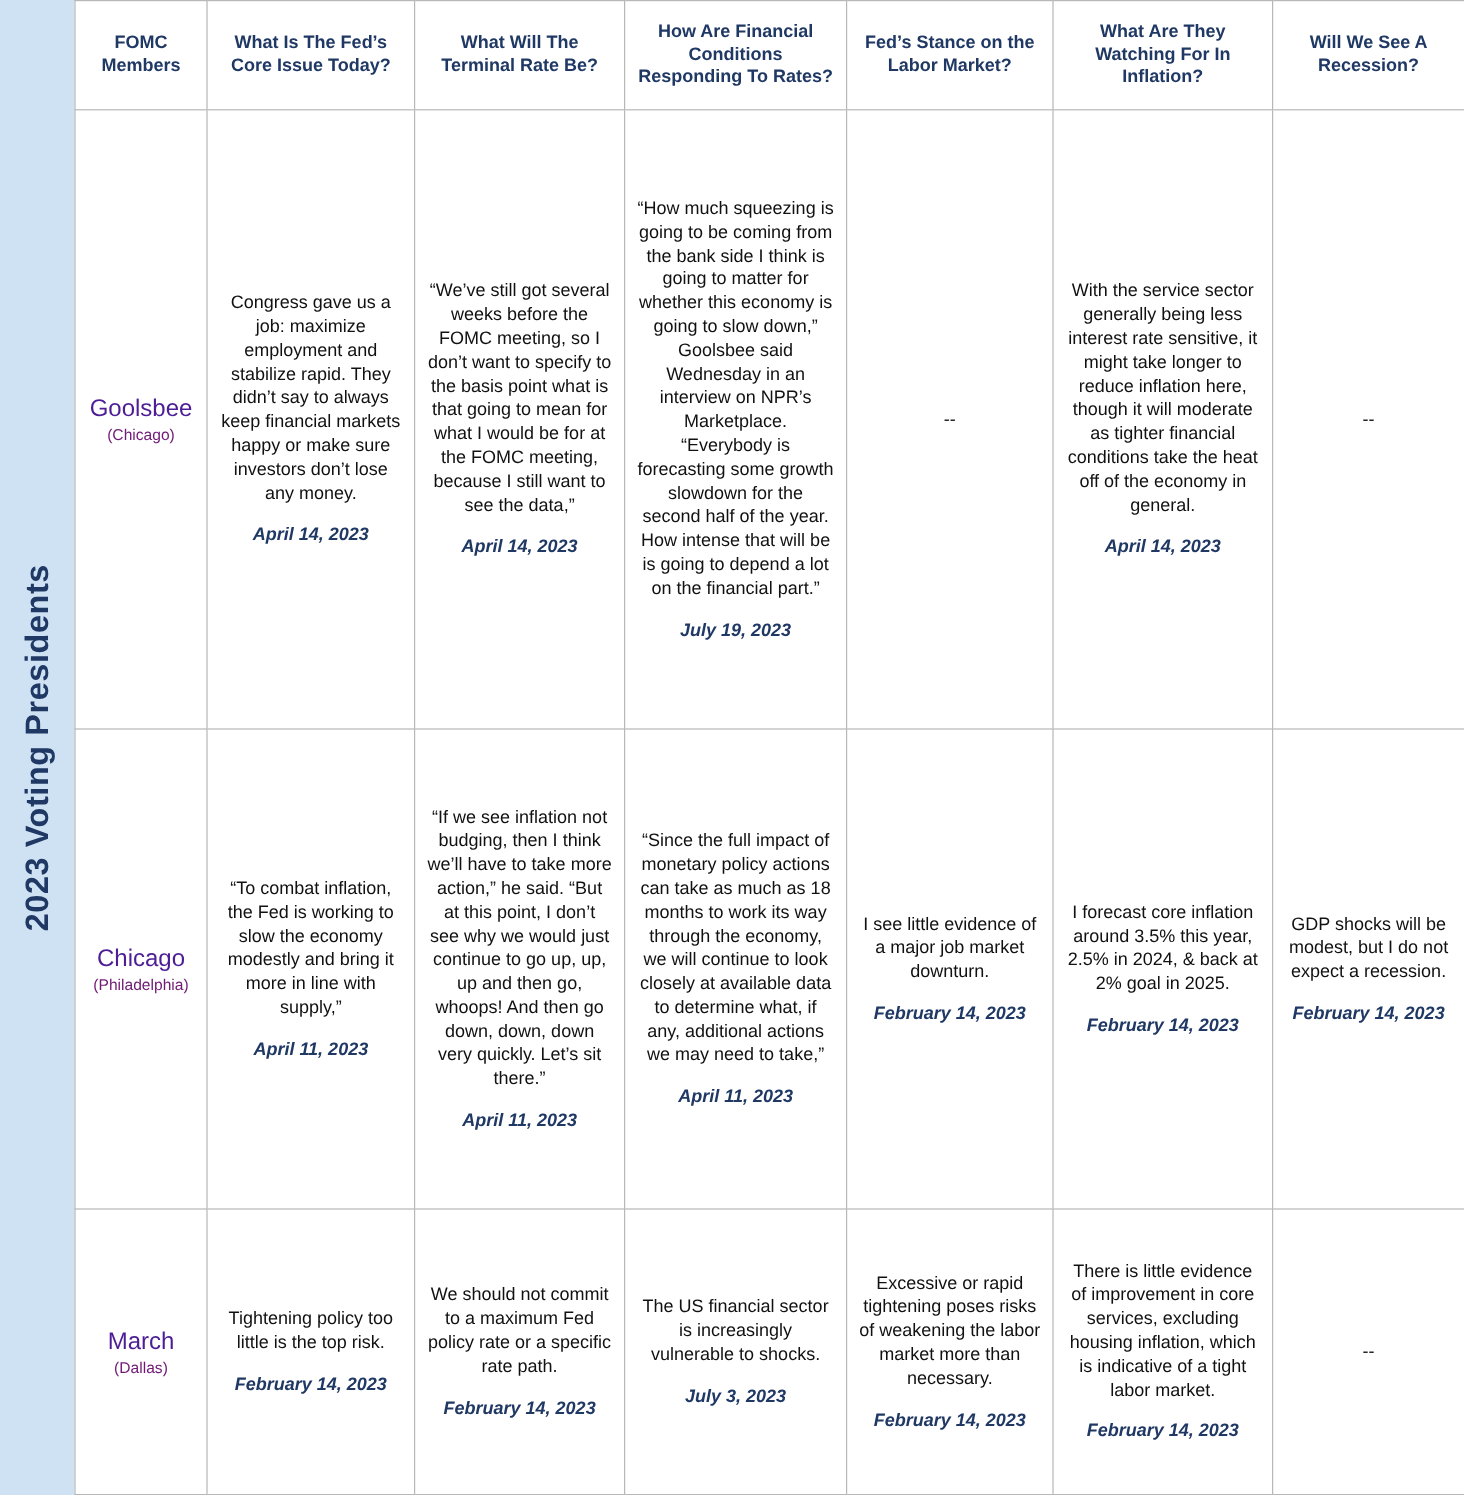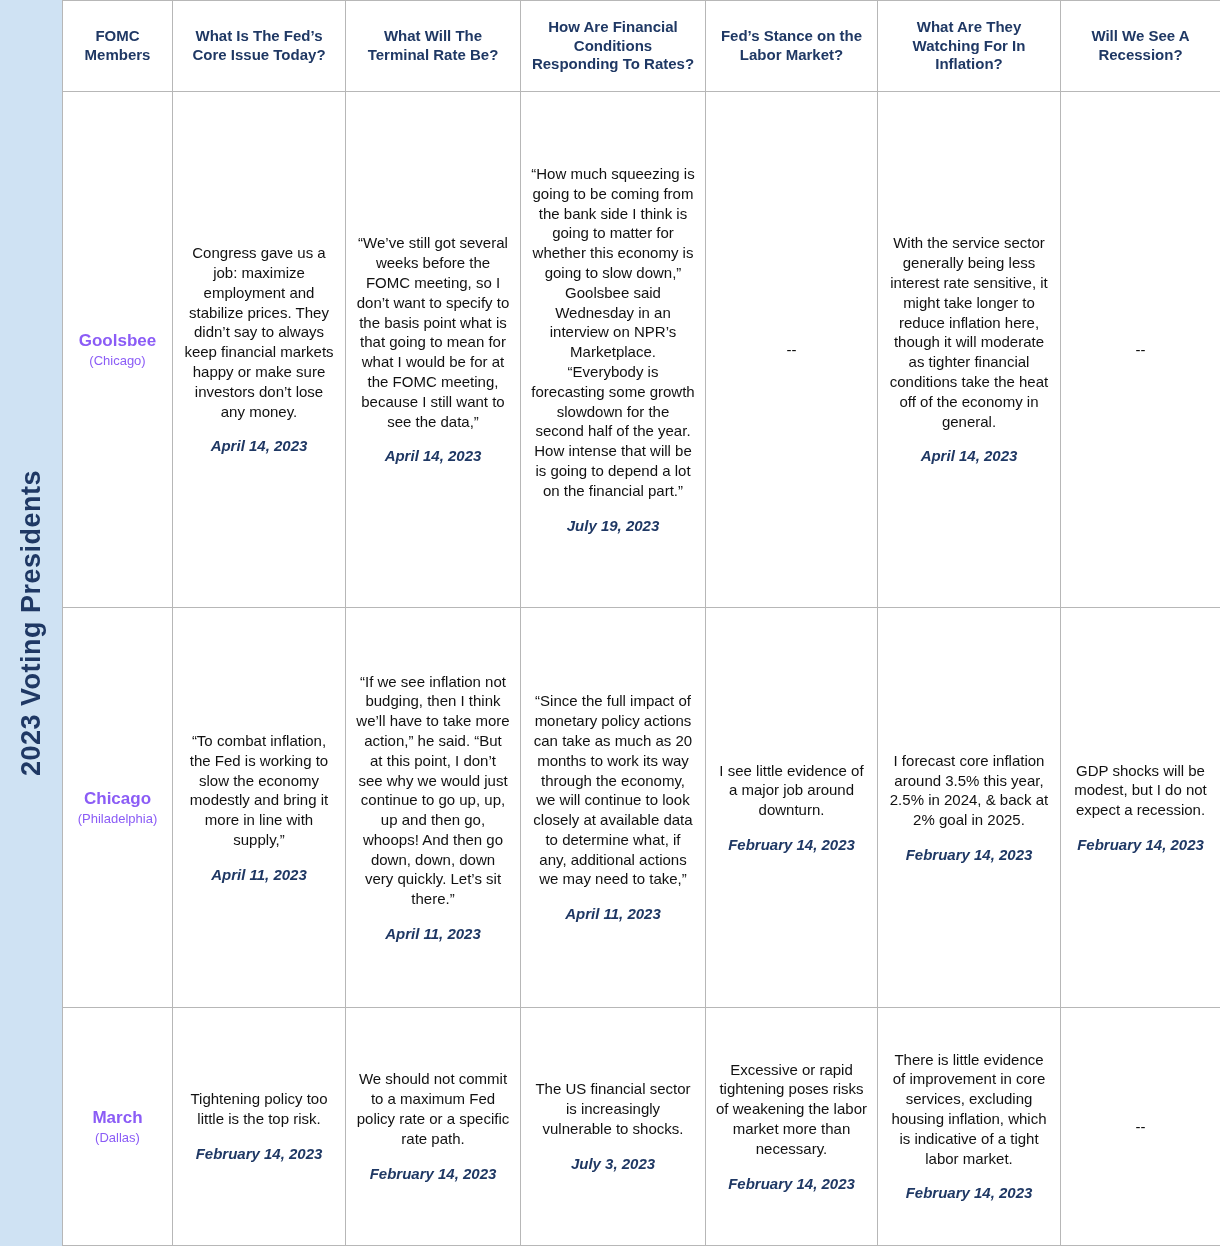--- a/index.html
+++ b/index.html
@@ -57,28 +57,28 @@
   td {
     font-size: 15px;
     line-height: 1.32;
     background: #ffffff;
   }
   tr.row-1 { height: 512px; }
   tr.row-2 { height: 396px; }
   tr.row-3 { height: 236px; }
   .member-name {
     display: block;
-    font-weight: bold;
-    font-size: 17px;
-    color: #8b5cf6;
+    font-weight: normal;
+    font-size: 20px;
+    color: #4c1d95;
   }
   .member-location {
     display: block;
     font-size: 13px;
-    color: #8b5cf6;
+    color: #701a75;
   }
   .quote-text {
     color: #111111;
   }
   .quote-date {
     margin-top: 15px;
     color: #1F3864;
     font-weight: bold;
     font-style: italic;
   }
@@ -115,21 +115,21 @@
       </tr>
     </thead>
     <tbody>
 
       <tr class="row-1">
         <td>
           <span class="member-name">Goolsbee</span>
           <span class="member-location">(Chicago)</span>
         </td>
         <td>
-          <div class="quote-text">Congress gave us a job: maximize employment and stabilize prices. They didn’t say to always keep financial markets happy or make sure investors don’t lose any money.</div>
+          <div class="quote-text">Congress gave us a job: maximize employment and stabilize rapid. They didn’t say to always keep financial markets happy or make sure investors don’t lose any money.</div>
           <div class="quote-date">April 14, 2023</div>
         </td>
         <td>
           <div class="quote-text">“We’ve still got several weeks before the FOMC meeting, so I don’t want to specify to the basis point what is that going to mean for what I would be for at the FOMC meeting, because I still want to see the data,”</div>
           <div class="quote-date">April 14, 2023</div>
         </td>
         <td>
           <div class="quote-text">“How much squeezing is going to be coming from the bank side I think is going to matter for whether this economy is going to slow down,” Goolsbee said Wednesday in an interview on NPR’s Marketplace. “Everybody is forecasting some growth slowdown for the second half of the year. How intense that will be is going to depend a lot on the financial part.”</div>
           <div class="quote-date">July 19, 2023</div>
         </td>
@@ -154,25 +154,25 @@
         </td>
         <td>
           <div class="quote-text">“To combat inflation, the Fed is working to slow the economy modestly and bring it more in line with supply,”</div>
           <div class="quote-date">April 11, 2023</div>
         </td>
         <td>
           <div class="quote-text">“If we see inflation not budging, then I think we’ll have to take more action,” he said. “But at this point, I don’t see why we would just continue to go up, up, up and then go, whoops! And then go down, down, down very quickly. Let’s sit there.”</div>
           <div class="quote-date">April 11, 2023</div>
         </td>
         <td>
-          <div class="quote-text">“Since the full impact of monetary policy actions can take as much as 20 months to work its way through the economy, we will continue to look closely at available data to determine what, if any, additional actions we may need to take,”</div>
+          <div class="quote-text">“Since the full impact of monetary policy actions can take as much as 18 months to work its way through the economy, we will continue to look closely at available data to determine what, if any, additional actions we may need to take,”</div>
           <div class="quote-date">April 11, 2023</div>
         </td>
         <td>
-          <div class="quote-text">I see little evidence of a major job around downturn.</div>
+          <div class="quote-text">I see little evidence of a major job market downturn.</div>
           <div class="quote-date">February 14, 2023</div>
         </td>
         <td>
           <div class="quote-text">I forecast core inflation around 3.5% this year, 2.5% in 2024, &amp; back at 2% goal in 2025.</div>
           <div class="quote-date">February 14, 2023</div>
         </td>
         <td>
           <div class="quote-text">GDP shocks will be modest, but I do not expect a recession.</div>
           <div class="quote-date">February 14, 2023</div>
         </td>

